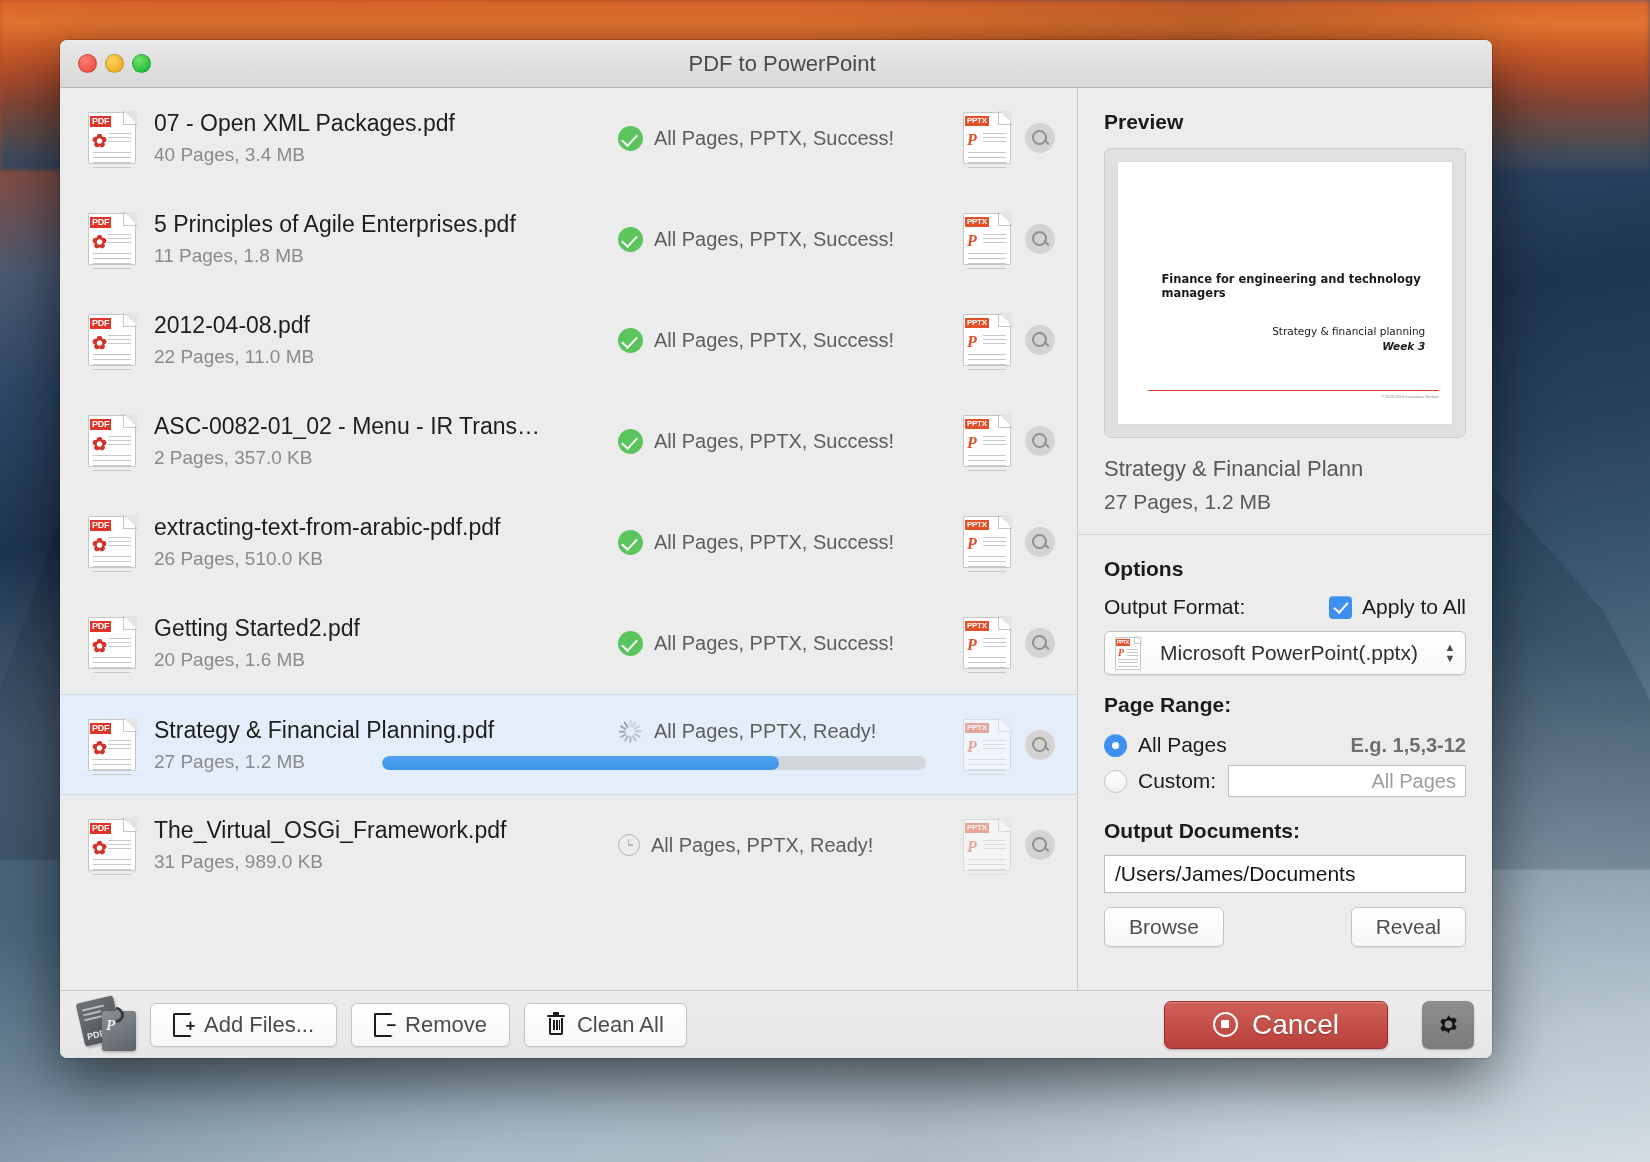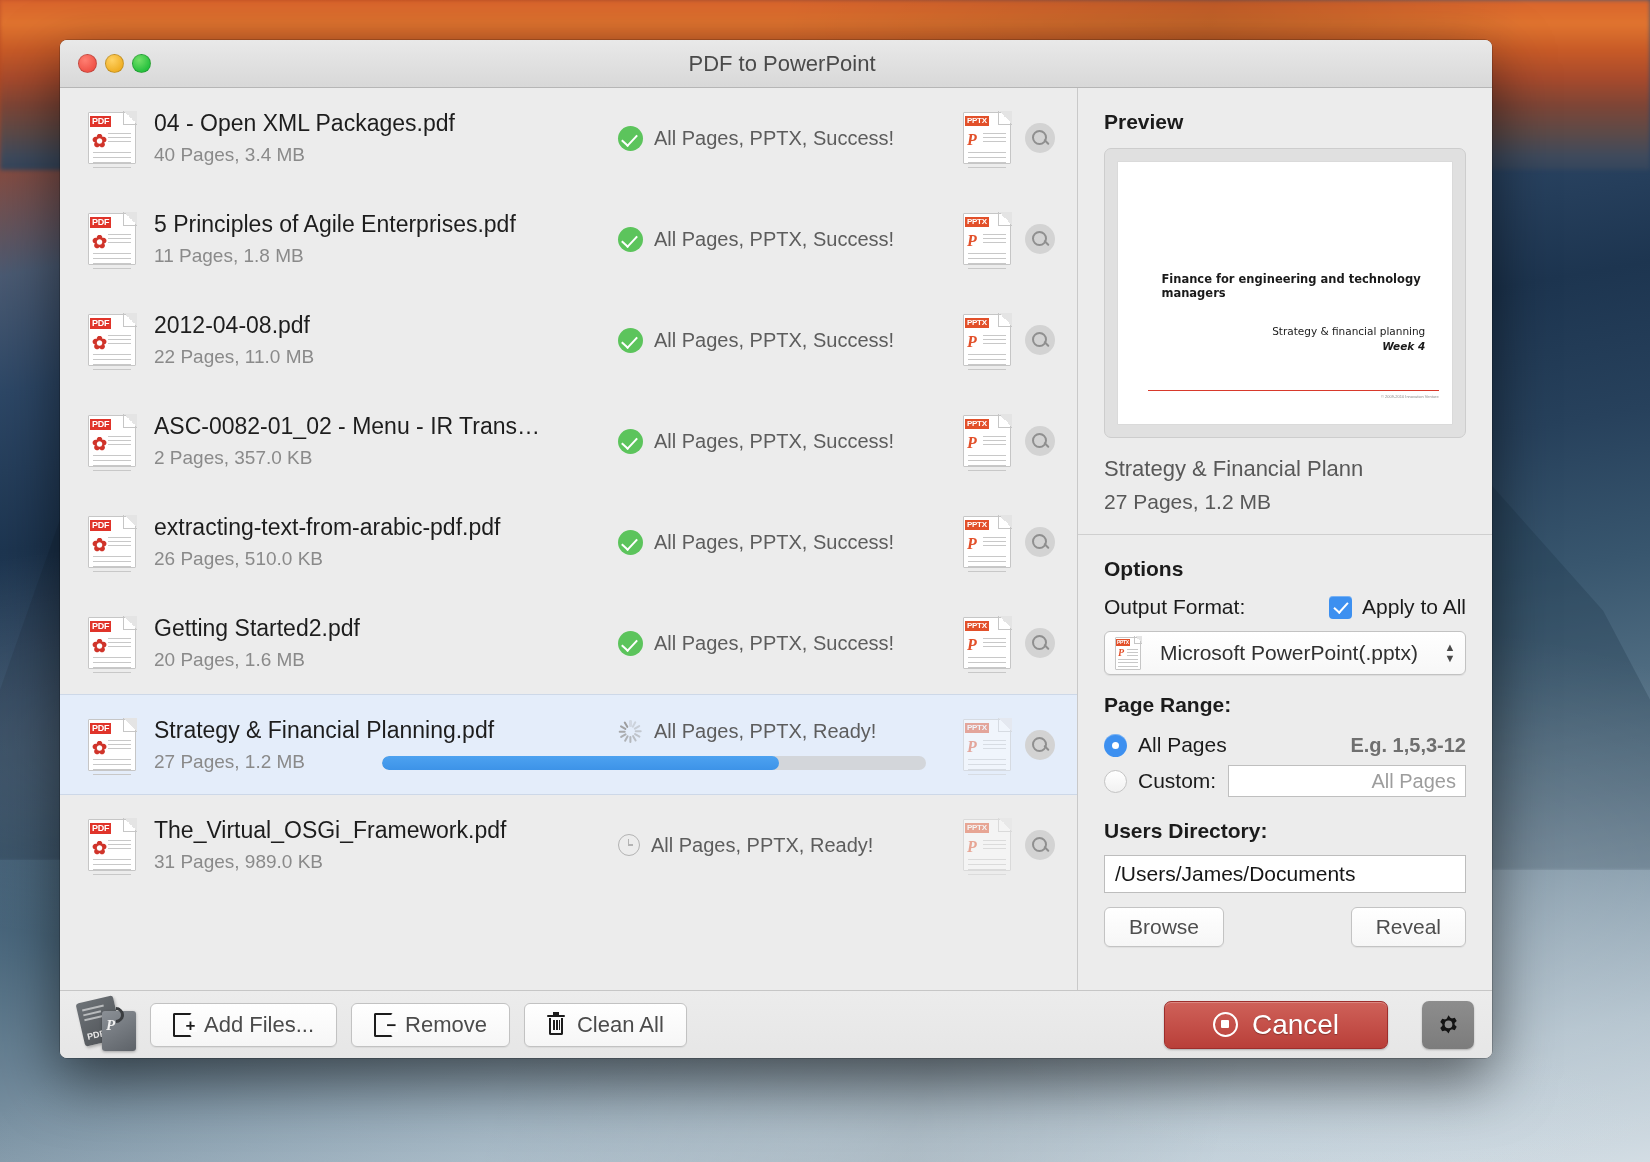--- a/index.html
+++ b/index.html
@@ -564,21 +564,21 @@
               <i></i>
             </div>
             <div class="lines2">
               <i></i>
               <i></i>
               <i></i>
               <i></i>
             </div>
           </div>
           <div class="file-info">
-            <div class="file-name">04 - Open XML Packages.pdf</div>
+            <div class="file-name">07 - Open XML Packages.pdf</div>
             <div class="file-meta">40 Pages, 3.4 MB</div>
           </div>
           <div class="status-col">
             <div class="status-line">
               <div class="ico-check"></div>
               <div class="status-text">All Pages, PPTX, Success!</div>
             </div>
           </div>
           <div class="out-col">
             <div class="doc-icon pptx">
@@ -964,21 +964,21 @@
 
     <div class="sidepanel">
 
       <div class="panel-sect">
         <div class="sect-title">Preview</div>
         <div class="preview-frame">
           <div class="slide">
             <div class="s-title">Finance for engineering and technology managers</div>
             <div class="s-sub">
               <div>Strategy &amp; financial planning</div>
-              <em>Week 4</em>
+              <em>Week 3</em>
             </div>
             <div class="s-rule"></div>
             <div class="s-copy">© 2009-2010 Innovation Venture</div>
           </div>
         </div>
         <div class="prev-name">Strategy &amp; Financial Plann</div>
         <div class="prev-meta">27 Pages, 1.2 MB</div>
       </div>
 
       <div class="divider"></div>
@@ -1026,21 +1026,21 @@
             <div class="pr-label">All Pages</div>
             <div class="eg-text">E.g. 1,5,3-12</div>
           </div>
           <div class="pr-line">
             <div class="radio off"></div>
             <div class="pr-label">Custom:</div>
             <div class="custom-input">All Pages</div>
           </div>
         </div>
 
-        <div class="sect-title" style="margin-top:20px;margin-bottom:0;">Users Directory:</div>
+        <div class="sect-title" style="margin-top:20px;margin-bottom:0;">Output Documents:</div>
         <div class="outdir-input">/Users/James/Documents</div>
 
         <div class="dir-btns">
           <div class="pill-btn">Browse</div>
           <div class="pill-btn">Reveal</div>
         </div>
       </div>
     </div>
   </div>
 

